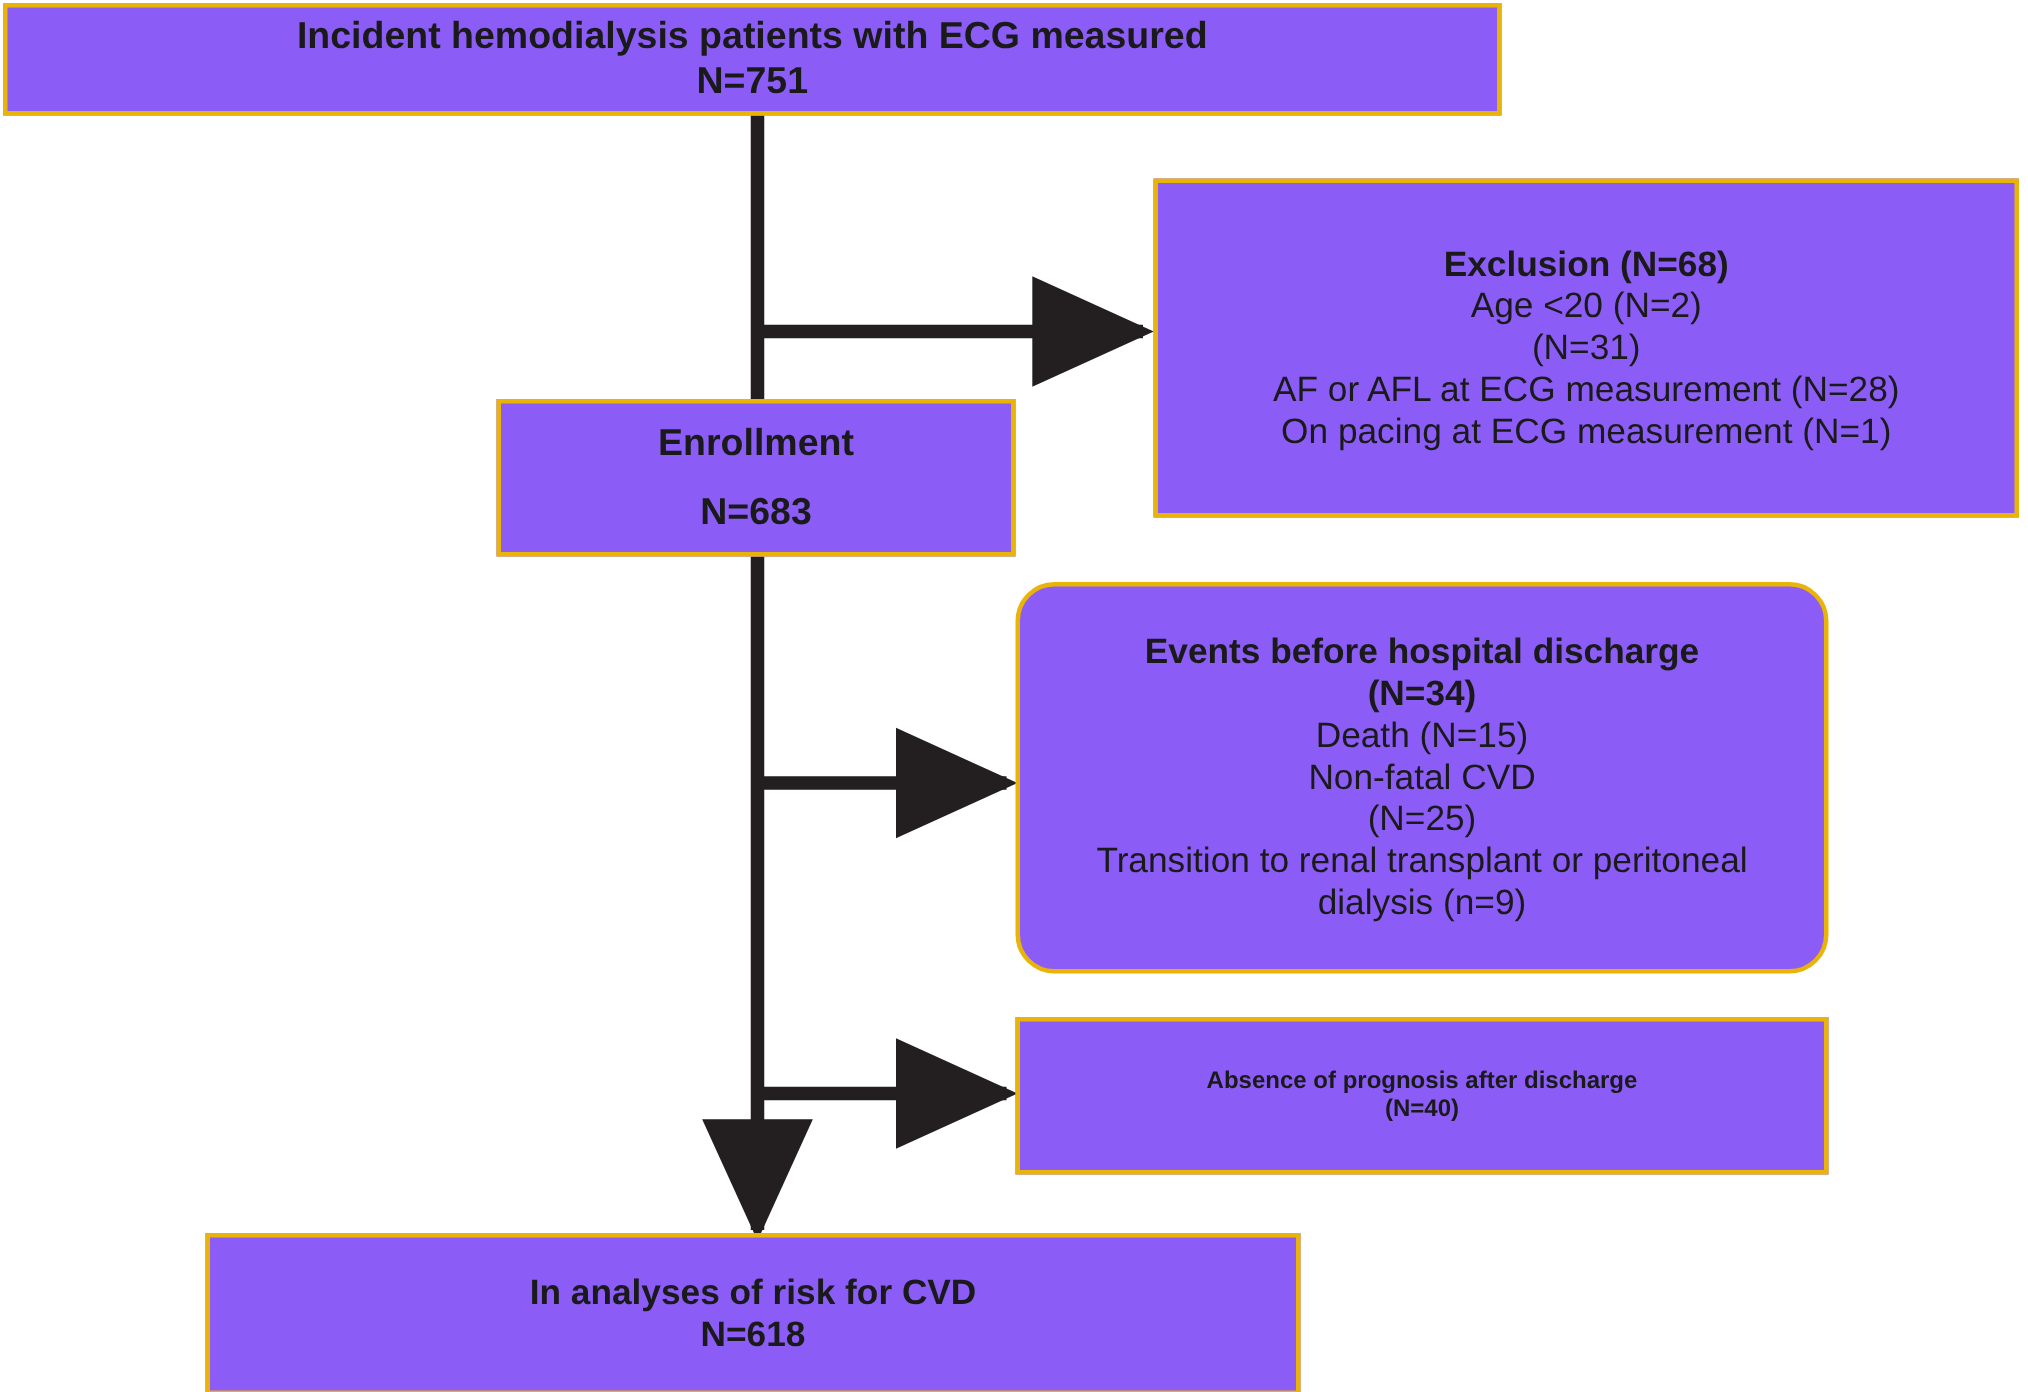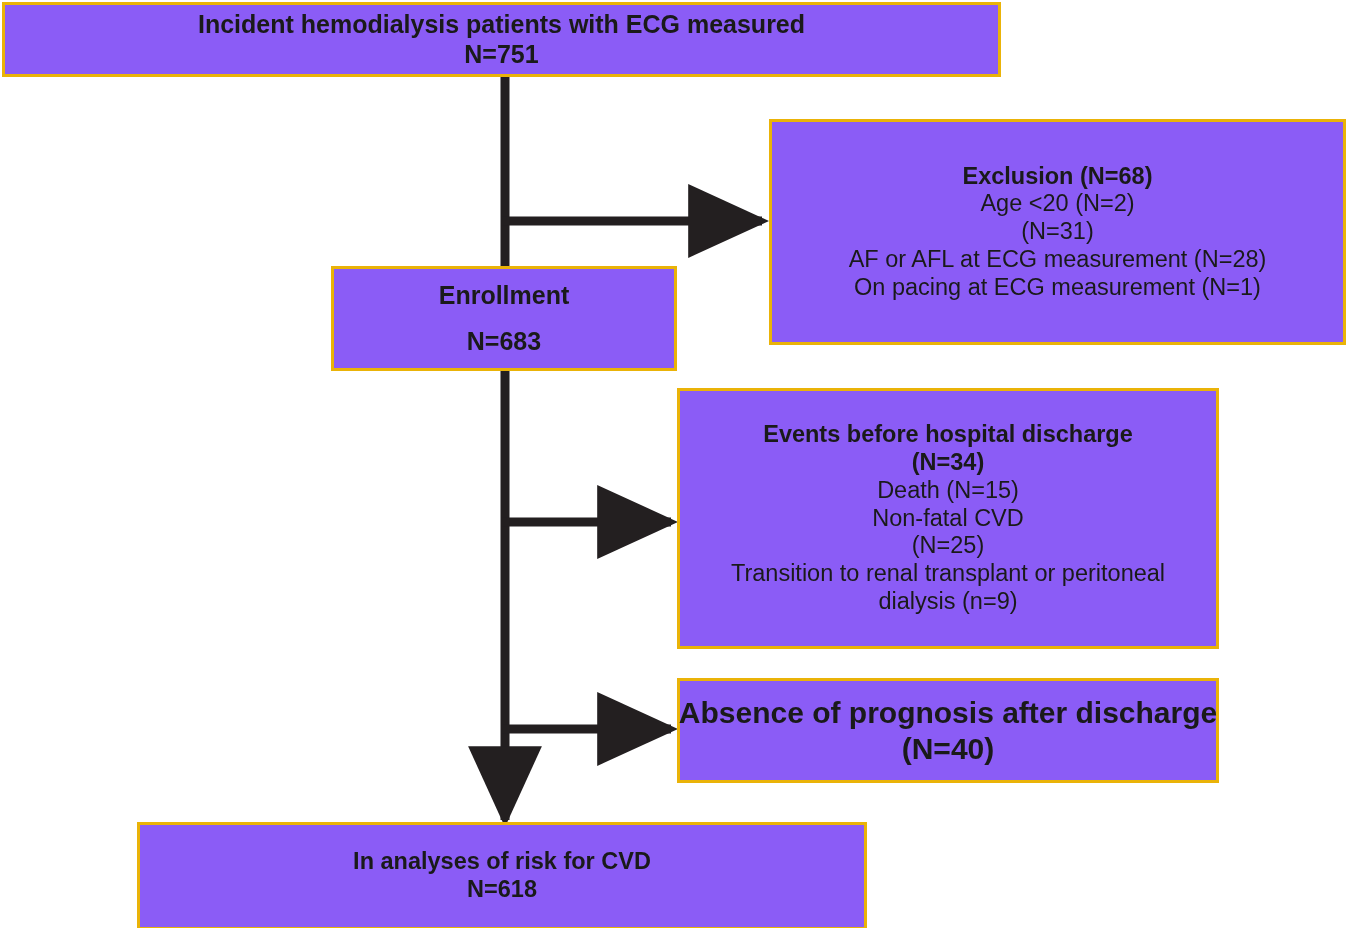--- a/index.html
+++ b/index.html
@@ -51,24 +51,25 @@
     margin-top: 11px;
   }
   #node-enrollment {
     left: 331px; top: 266px; width: 346px; height: 105px;
     font-size: 25px;
     gap: 16px;
   }
   #node-events {
     left: 677px; top: 388px; width: 542px; height: 261px;
     font-size: 23.5px;
+    border-radius: 26px;
   }
   #node-absence {
     left: 677px; top: 678px; width: 542px; height: 105px;
-    font-size: 30px;
+    font-size: 16px;
   }
   #node-analysis {
     left: 137px; top: 822px; width: 730px; height: 108px;
     font-size: 23.5px;
   }
 
   #connector-layer {
     position: absolute;
     left: 0; top: 0;
     width: 1352px;

